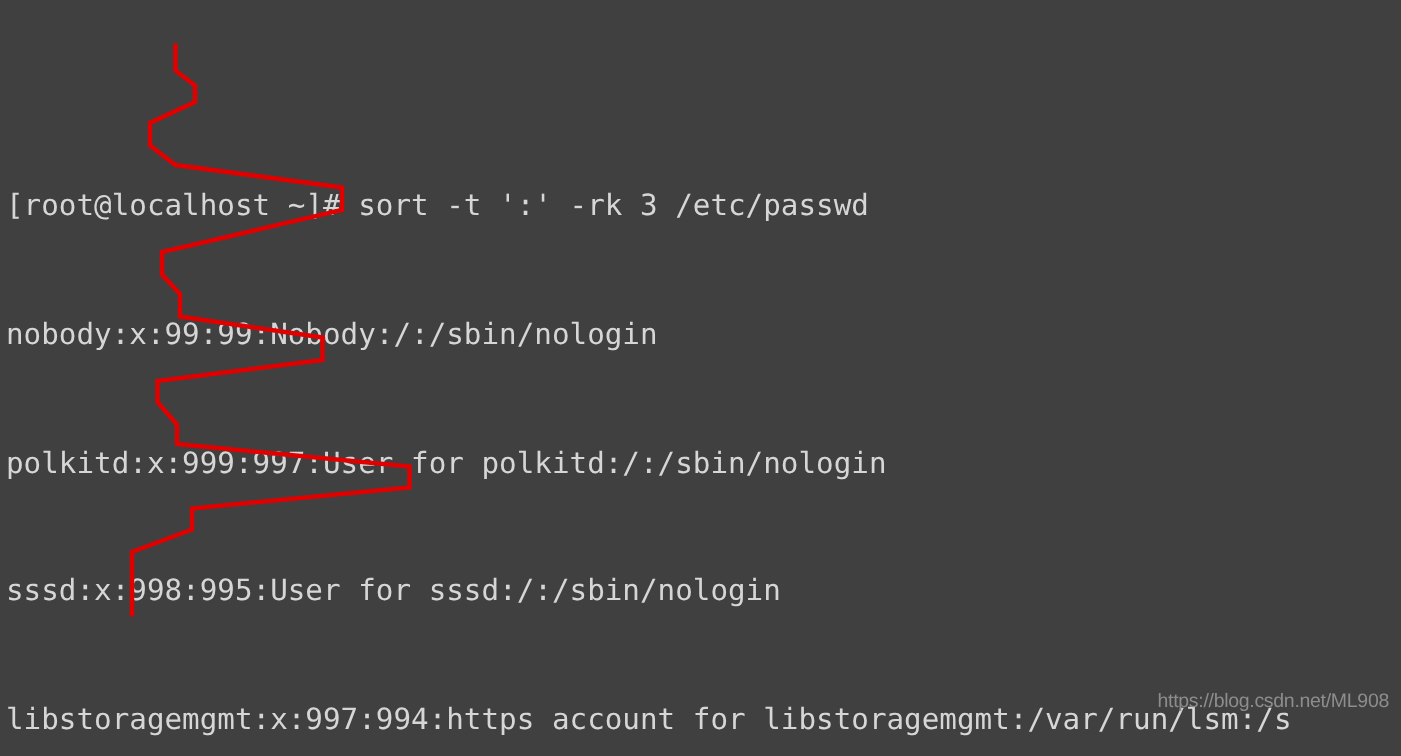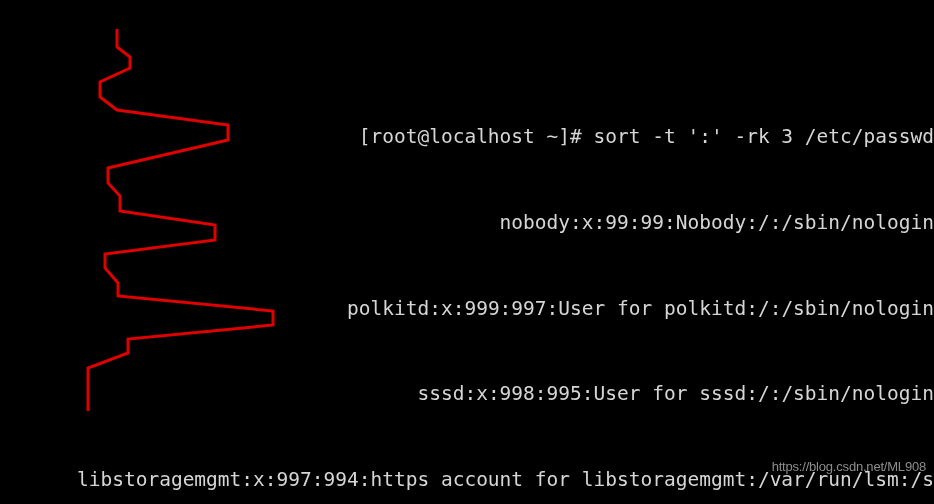--- a/index.html
+++ b/index.html
@@ -55,21 +55,21 @@
     font-family: "Liberation Sans", sans-serif;
     font-size: 13px;
     color: #8d8d8d;
     letter-spacing: -0.2px;
     white-space: nowrap;
   }
 </style>
 </head>
 <body>
 
-<div id="terminal" style="background: #000000; color: rgb(214, 214, 214); text-align: right;">
+<div id="terminal" style="background: #404040; color: rgb(214, 214, 214);">
 
   <div class="screen">
     <div class="line ghost"></div>
     <div class="line">[root@localhost ~]# sort -t ':' -rk 3 /etc/passwd</div>
     <div class="line">nobody:x:99:99:Nobody:/:/sbin/nologin</div>
     <div class="line">polkitd:x:999:997:User for polkitd:/:/sbin/nologin</div>
     <div class="line">sssd:x:998:995:User for sssd:/:/sbin/nologin</div>
     <div class="line">libstoragemgmt:x:997:994:https account for libstoragemgmt:/var/run/lsm:/s</div>
     
     

